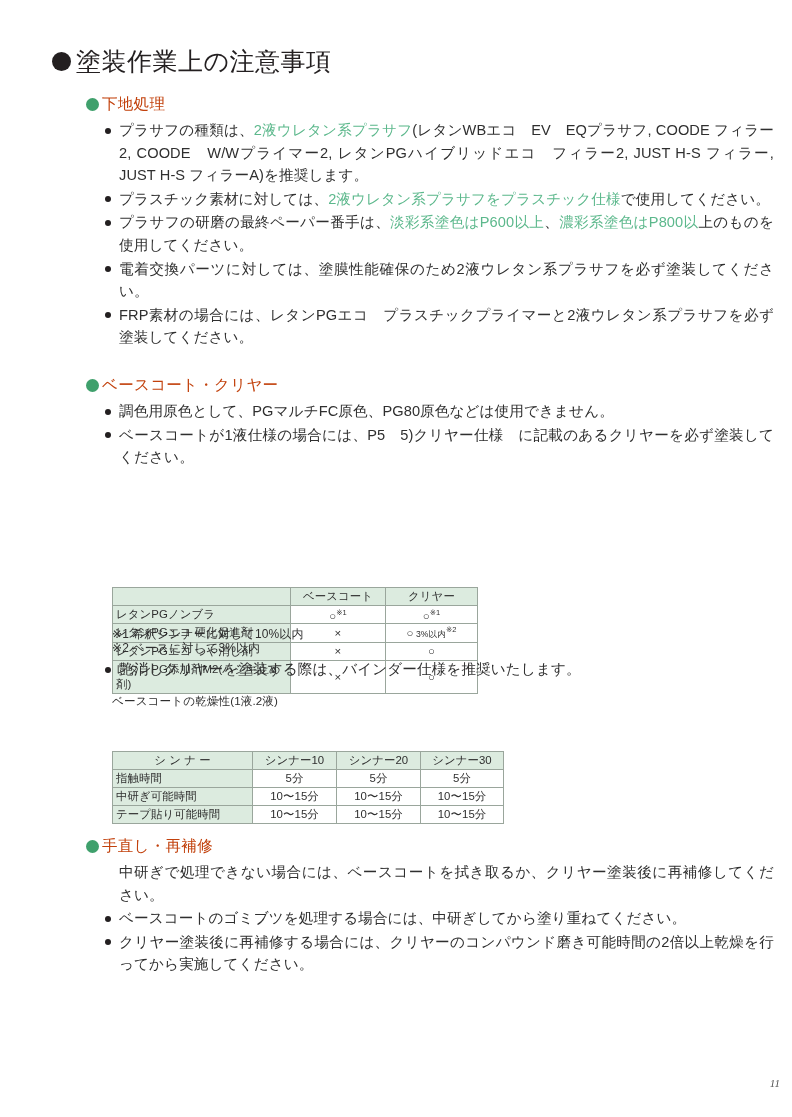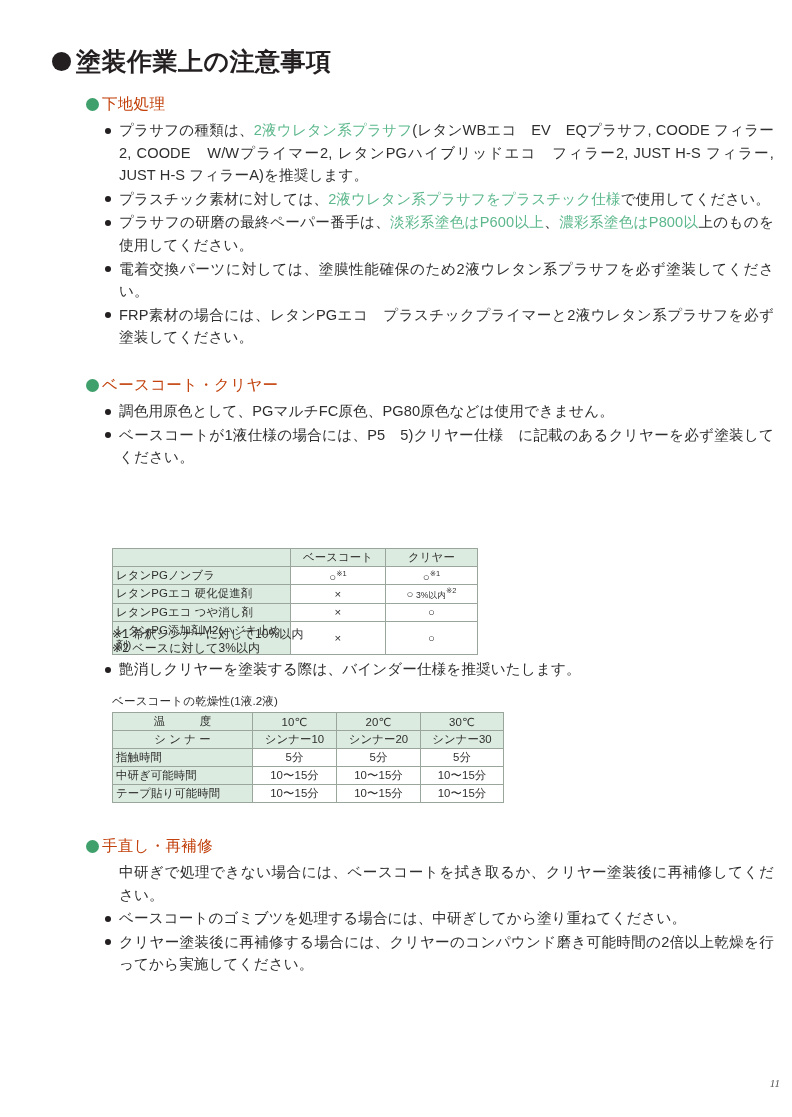--- a/index.html
+++ b/index.html
@@ -27,21 +27,20 @@
     position: absolute;
     left: 52px;
     top: 44px;
     font-size: 25px;
     line-height: 34px;
     letter-spacing: 0.5px;
     color: #231f20;
     white-space: nowrap;
     display: flex;
     align-items: center;
-    font-weight: bold;
   }
   .title-dot {
     width: 19px;
     height: 19px;
     border-radius: 50%;
     background: #231f20;
     display: inline-block;
     margin-right: 5px;
     flex: 0 0 auto;
   }
@@ -102,20 +101,21 @@
   .g { color: #5cb88c; }
 
   
   .tbl-wrap { position: absolute; }
   table.k {
     border-collapse: collapse;
     font-size: 11.4px;
     color: #2f2f2f;
     letter-spacing: 0.1px;
     table-layout: fixed;
+    margin-top: 39px;
   }
   table.k td, table.k th {
     border: 1px solid #9aa69c;
     padding: 1px 3px;
     height: 15px;
     font-weight: normal;
     vertical-align: middle;
   }
   .tint { background: #dcebdf; }
   .ctr { text-align: center; }
@@ -242,26 +242,20 @@
   <div class="tbl-wrap" style="left:112px; top:712px;">
     <table class="k">
       <colgroup>
         <col style="width:140px">
         <col style="width:84px">
         <col style="width:84px">
         <col style="width:83px">
       </colgroup>
       <tbody>
           <tr>
-            <td class="tint ctr">温　　　度</td>
-            <td class="ctr tint">10℃</td>
-            <td class="ctr tint">20℃</td>
-            <td class="ctr tint">30℃</td>
-          </tr>
-          <tr>
             <td class="tint ctr">シ ン ナ ー</td>
             <td class="ctr tint">シンナー10</td>
             <td class="ctr tint">シンナー20</td>
             <td class="ctr tint">シンナー30</td>
           </tr>
           <tr>
             <td class="tint lft">指触時間</td>
             <td class="ctr">5分</td>
             <td class="ctr">5分</td>
             <td class="ctr">5分</td>

